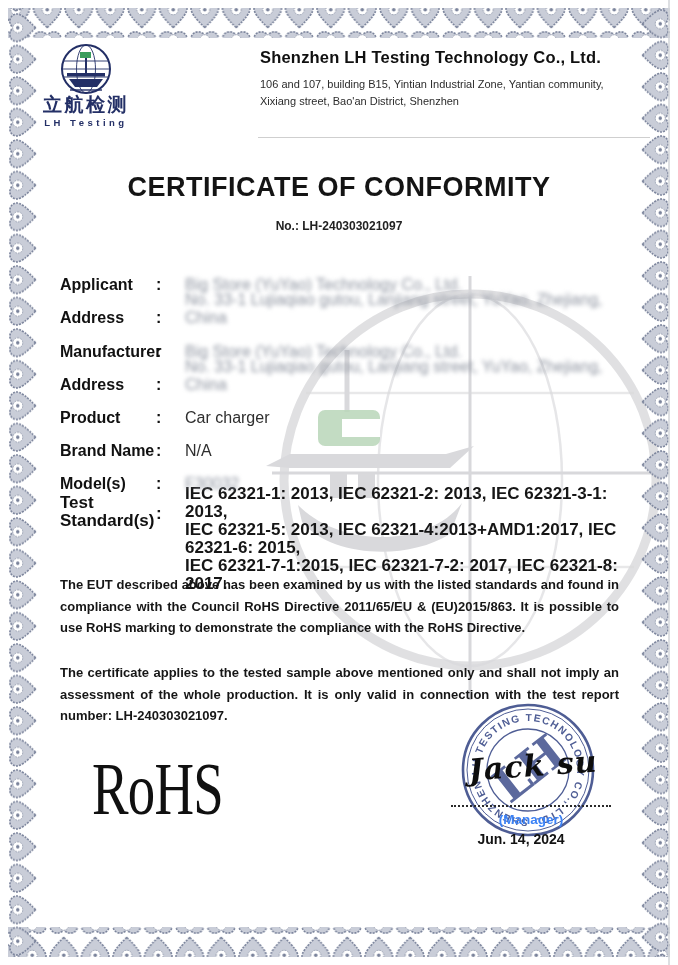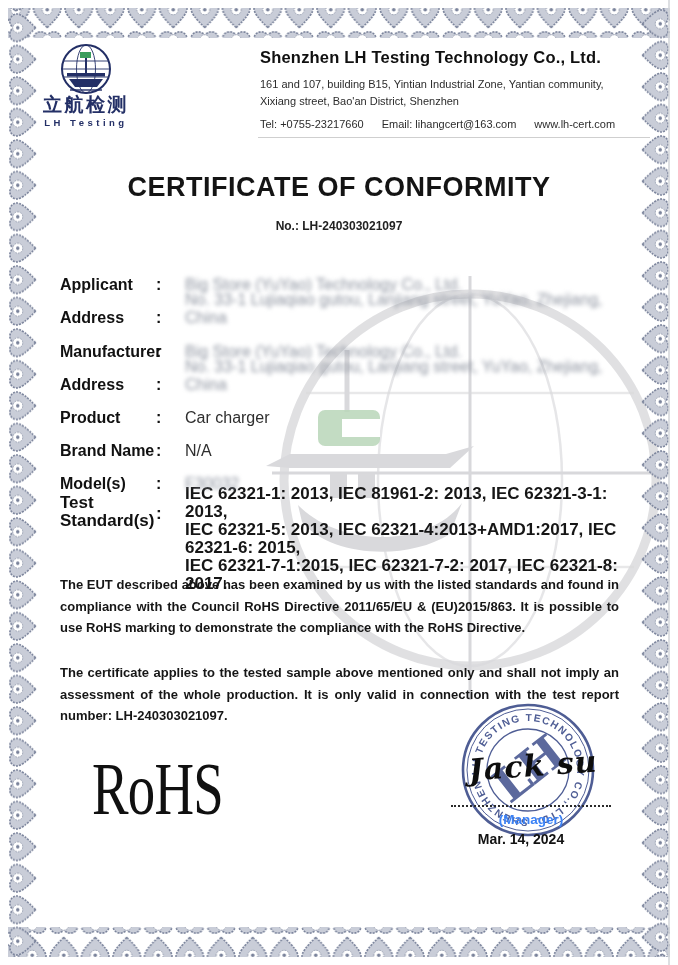--- a/index.html
+++ b/index.html
@@ -123,27 +123,22 @@
         <polygon points="29,37 63,37 57,45 35,45" fill="#232f66"></polygon>
         <line x1="30" y1="48" x2="62" y2="48" stroke="#232f66" stroke-width="1.4"></line>
         <text x="46" y="69" text-anchor="middle" font-size="19" font-weight="bold" fill="#232f66" letter-spacing="2.5">立航检测</text>
         <text x="46" y="84" text-anchor="middle" font-size="9.5" font-weight="bold" fill="#232f66" letter-spacing="3.5">LH Testing</text>
       </svg>
     </div>
 
     <div class="hdr-text">
       <div class="company-name">Shenzhen LH Testing Technology Co., Ltd.</div>
       <div class="hdr-addr">
-        <span>161 and 107, building B15, Yintian Industrial Zone, Yantian community,</span><br>
+        <span>106 and 107, building B15, Yintian Industrial Zone, Yantian community,</span><br>
         <span>Xixiang street, Bao'an District, Shenzhen</span>
-      </div>
-      <div class="hdr-contact">
-        <span>Tel: +0755-23217660</span>
-        <span>Email: lihangcert@163.com</span>
-        <span>www.lh-cert.com</span>
       </div>
     </div>
     <div class="hdr-rule"></div>
 
     <div class="doc-title">CERTIFICATE OF CONFORMITY</div>
     <div class="cert-no">No.: LH-240303021097</div>
 
     <div class="fields">
       <div class="frow">
         <span class="flabel">Applicant</span>
@@ -181,21 +176,21 @@
         <span class="fvalue blurred">F30032</span>
       </div>
 
       <div class="std-row">
         <span class="std-label">
           <span>Test</span><br>
           <span>Standard(s)</span>
         </span>
         <span class="std-colon">:</span>
         <span class="std-lines">
-          <span>IEC 62321-1: 2013, IEC 81961-2: 2013, IEC 62321-3-1: 2013,</span><br>
+          <span>IEC 62321-1: 2013, IEC 62321-2: 2013, IEC 62321-3-1: 2013,</span><br>
           <span>IEC 62321-5: 2013, IEC 62321-4:2013+AMD1:2017, IEC 62321-6: 2015,</span><br>
           <span>IEC 62321-7-1:2015, IEC 62321-7-2: 2017, IEC 62321-8: 2017.</span>
         </span>
       </div>
     </div>
 
     <div class="para para1">The EUT described above has been examined by us with the listed standards and found in compliance with the Council RoHS Directive 2011/65/EU &amp; (EU)2015/863. It is possible to use RoHS marking to demonstrate the compliance with the RoHS Directive.</div>
     <div class="para para2">The certificate applies to the tested sample above mentioned only and shall not imply an assessment of the whole production. It is only valid in connection with the test report number: LH-240303021097.</div>
 
     <div class="rohs-mark">RoHS</div>
@@ -213,16 +208,16 @@
         <text font-size="10.2" font-weight="bold" fill="#40508c" letter-spacing="1.2" opacity="0.92">
           <textPath href="#ringPath" textLength="300">SHENZHEN LH TESTING TECHNOLOGY CO., LTD.</textPath>
         </text>
         <text x="70" y="86" text-anchor="middle" font-family="'DejaVu Serif',serif" font-size="47" font-weight="bold" fill="#40508c" opacity="0.85" letter-spacing="-3" transform="rotate(-38 70 70)">LH</text>
       </svg>
     </div>
 
     <div class="signature">Jack su</div>
     <div class="dotline"></div>
     <div class="manager">(Manager)</div>
-    <div class="sign-date">Mar. 14, 2024</div>
+    <div class="sign-date">Jun. 14, 2024</div>
 
   </div>
 </div>
 
 </body></html>

